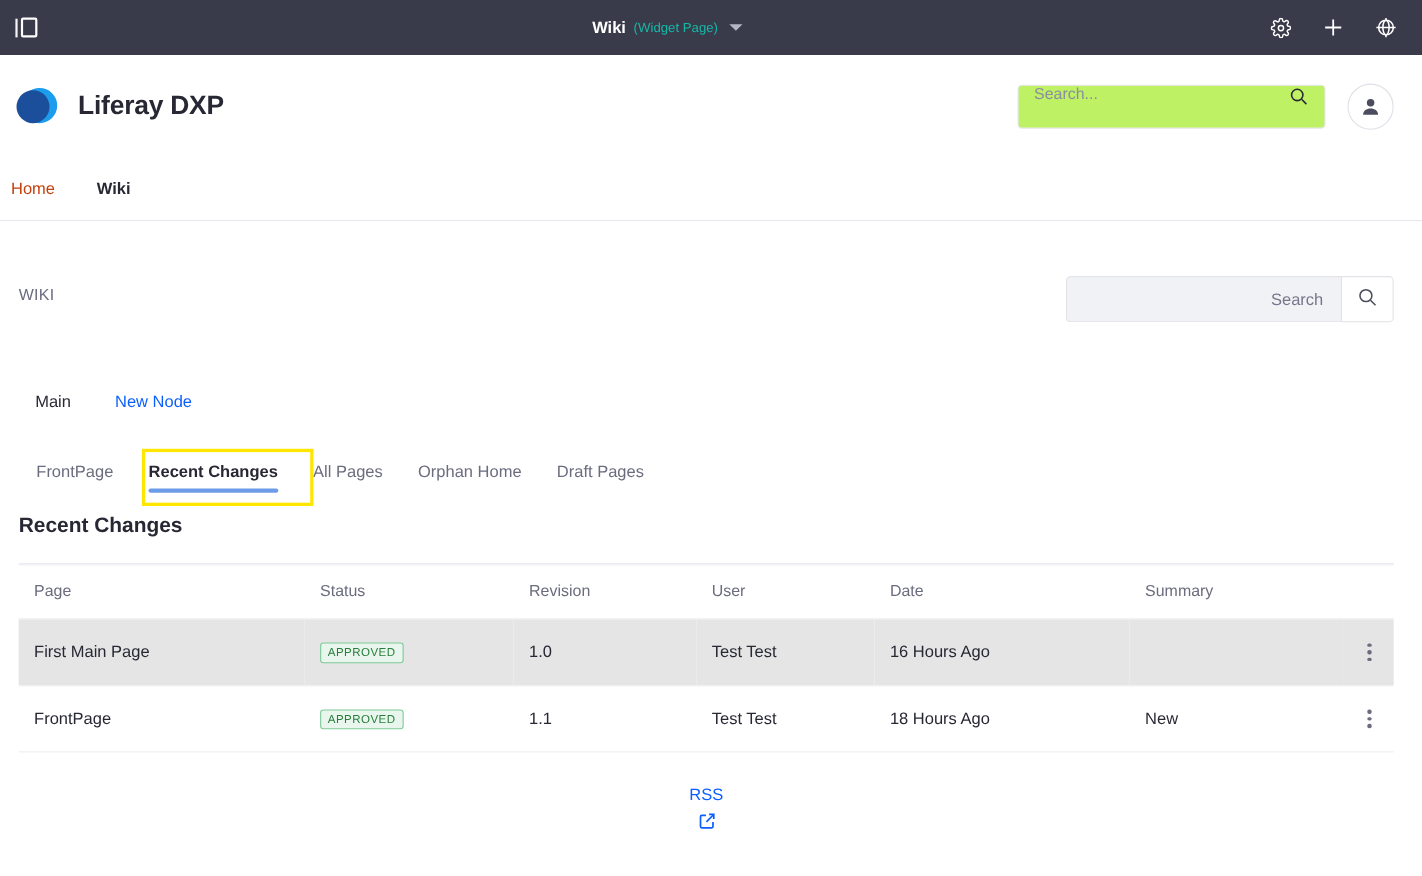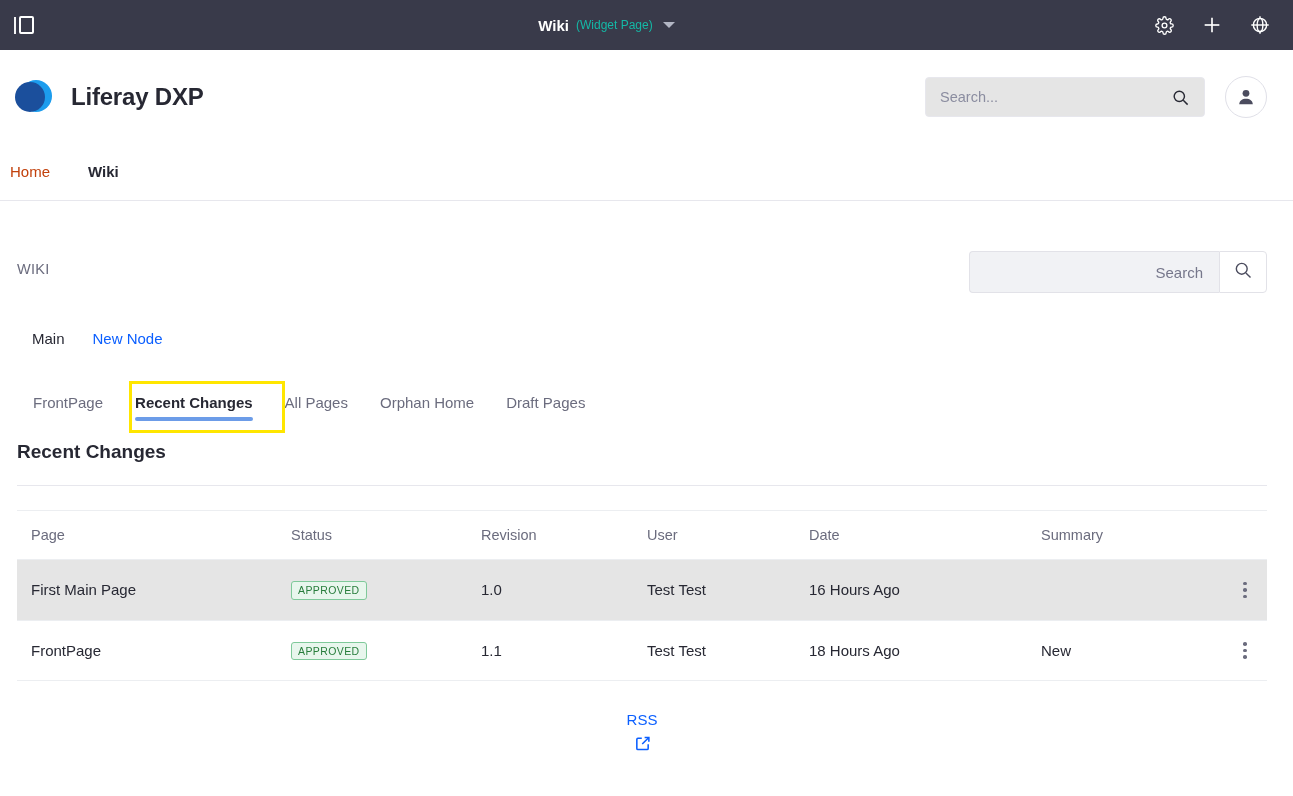--- a/index.html
+++ b/index.html
@@ -41,22 +41,22 @@
     position:relative; height:94px; display:flex; align-items:center;
     padding: 0 26px 0 10px; background:#fff;
   }
   .brand { display:flex; align-items:center; gap:18px; padding-left:5px;}
   .logo-wrap { position:relative; width:38px; height:38px; }
   .logo-lt { position:absolute; left:5px; top:2px; width:32px; height:32px; border-radius:50%; background:#1c9ced;}
   .logo-dk { position:absolute; left:0px;  top:4px; width:30px; height:30px; border-radius:50%; background:#1b4f9c;}
   .brand-name { font-size:24px; font-weight:bold; color:#272833; letter-spacing:-0.2px;}
   .header-right { margin-left:auto; display:flex; align-items:center; gap:20px;}
   .hdr-search {
-    width:280px; height:40px; background:#e5e5e5; border:1px solid #e7e7ed; border-radius:4px;
-    display:flex; align-items:center; padding:0 14px;
+    width:280px; height:40px; background:#bef264; border:1px solid #e7e7ed; border-radius:4px;
+    display:flex; align-items:flex-start; padding:0 14px;
   }
   .hdr-search input {
     flex:1; border:none; outline:none; background:transparent;
     font-family:"Liberation Sans", sans-serif; font-size:14.5px; color:#6b6c7e;
   }
   .hdr-search input::placeholder { color:#8b8da0; }
   .hdr-search .sicon { cursor:pointer; display:flex; }
   .avatar {
     width:42px;height:42px;border-radius:50%; border:1px solid #e0e0e8; background:#fff;
     display:flex; align-items:center; justify-content:center; cursor:pointer;
@@ -84,21 +84,21 @@
     border-radius:4px 0 0 4px; padding:0 16px;
     font-family:"Liberation Sans", sans-serif; font-size:15px; color:#6b6c7e; outline:none;text-align:right;
   }
   .wiki-search-input::placeholder { color:#76778b; }
   .wiki-search-btn {
     width:48px; background:#fff; border:1px solid #e2e2e8; border-radius:0 4px 4px 0;
     display:flex; align-items:center; justify-content:center; cursor:pointer;
   }
 
   
-  .node-tabs { display:flex; align-items:flex-start; gap:28px; margin-top:37px; padding-left:15px;}
+  .node-tabs { display:flex; align-items:flex-start; gap:40px; margin-top:64px; padding-left:15px;}
   .node-tab { font-size:15px; cursor:pointer; }
   .node-tab.current { color:#272833; }
   .node-tab.link { color:#0b5fff; }
 
   
   .wiki-tabs { display:flex; align-items:flex-end; margin-top:28px; position:relative; height:52px;}
   .wiki-tab {
     font-size:15px; color:#6b6c7e; cursor:pointer;
     padding: 0 16px 16px 16px; position:relative; white-space:nowrap;
   }
@@ -110,21 +110,21 @@
   .highlight-box {
     position:absolute; left:112px; top:6px; width:156px; height:52px;
     border:3px solid #ffe600; pointer-events:none; z-index:5;
   }
 
   
   .section-title { font-size:19px; font-weight:bold; color:#272833; margin-top:14px; padding-left:0;}
   .title-rule { height:1px; background:#e7e7ed; margin-top:22px; }
 
   
-  table.changes { width:100%; border-collapse:collapse; margin-top:24px; }
+  table.changes { width:100%; border-collapse:collapse; }
   table.changes th {
     text-align:left; font-weight:normal; font-size:14.5px; color:#6b6c7e;
     padding: 16px 10px 16px 14px; border-top:1px solid #eceef1;
     background:#fff;
   }
   table.changes td {
     font-size:15px; color:#272833; padding: 20px 10px 20px 14px;
     border-top:1px solid #eceef1; vertical-align:middle;
   }
   table.changes tbody tr.shaded td { background:#e5e5e5; }

